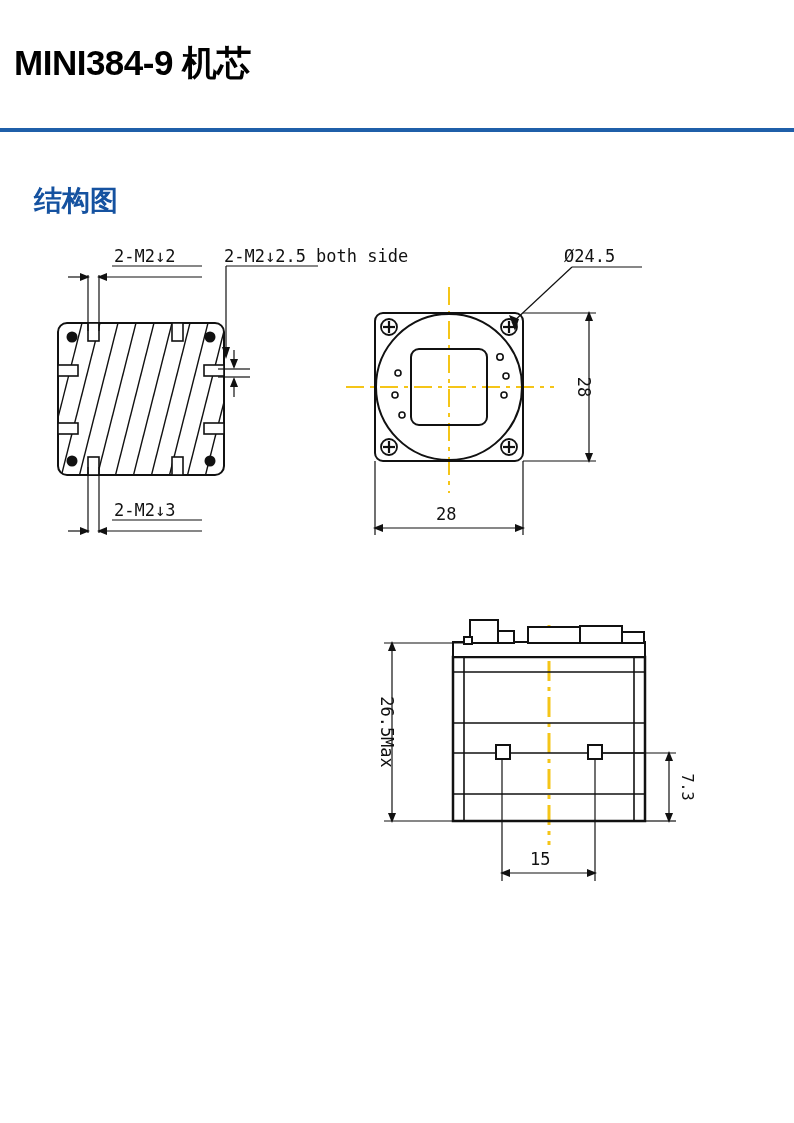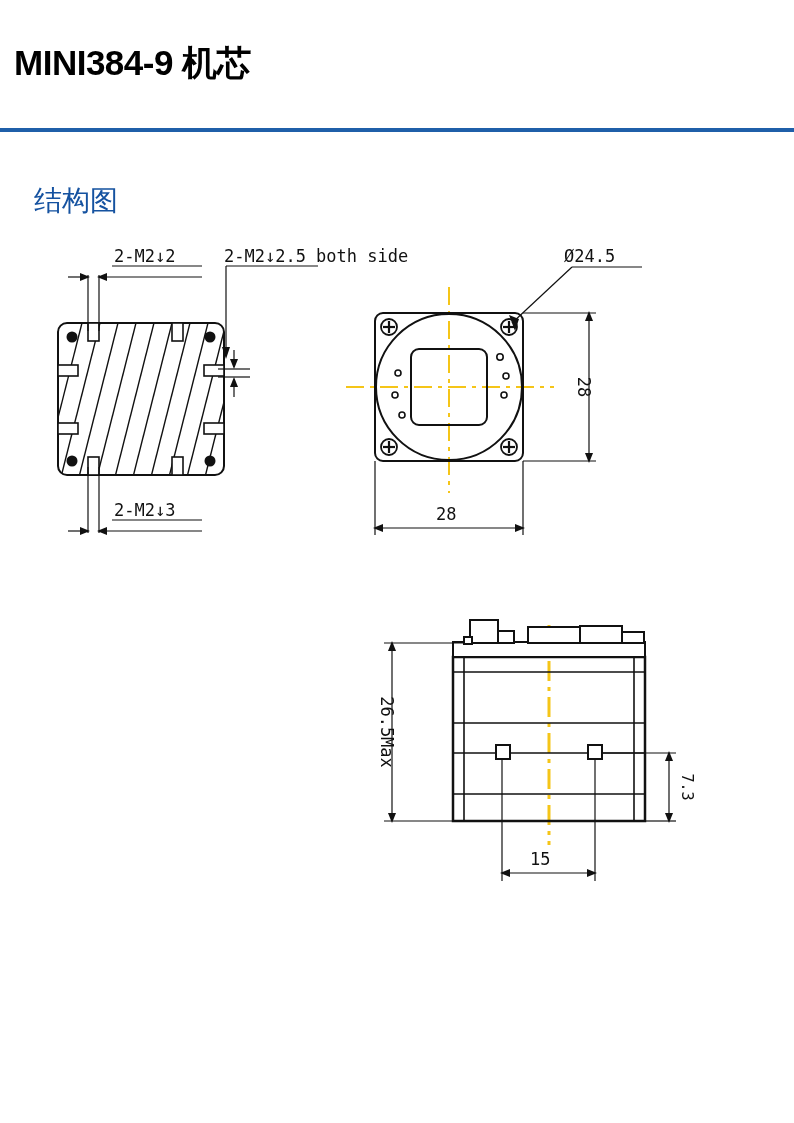--- a/index.html
+++ b/index.html
@@ -38,21 +38,21 @@
     top: 128px;
     width: 794px;
     height: 4px;
     background: #1f5fa9;
   }
   #section-heading {
     position: absolute;
     left: 34px;
     top: 182px;
     font-size: 28px;
-    font-weight: normal;
+    font-weight: bold;
     color: #1552a0;
     font-family: "Liberation Sans", sans-serif;
     white-space: nowrap;
   }
   #drawing-area {
     position: absolute;
     left: 0px;
     top: 245px;
     width: 794px;
     height: 680px;

